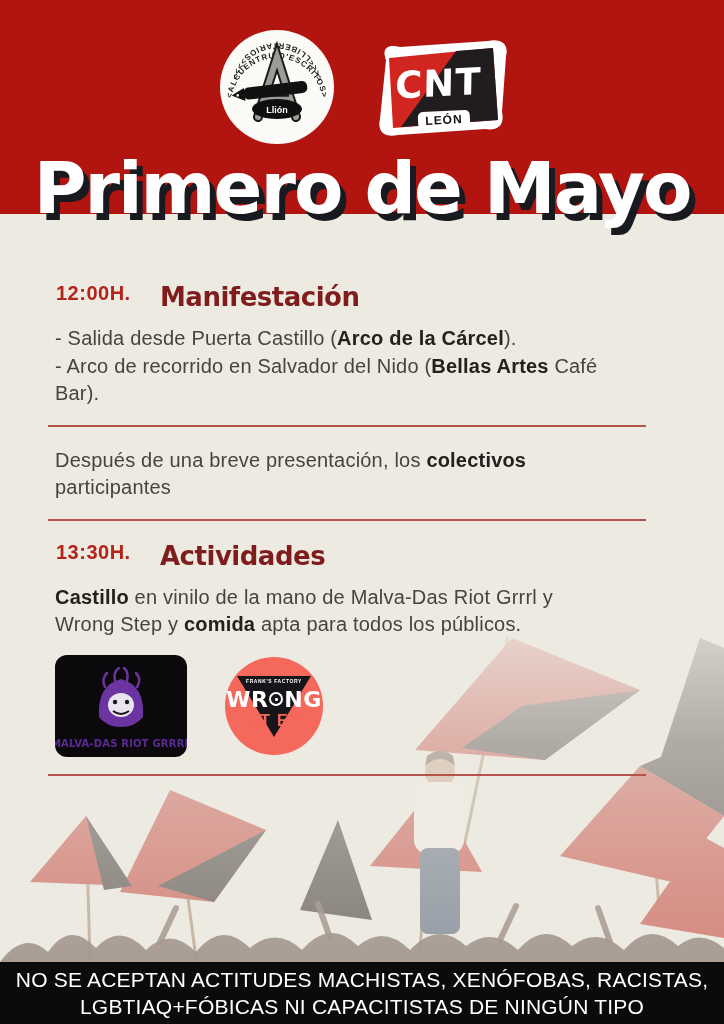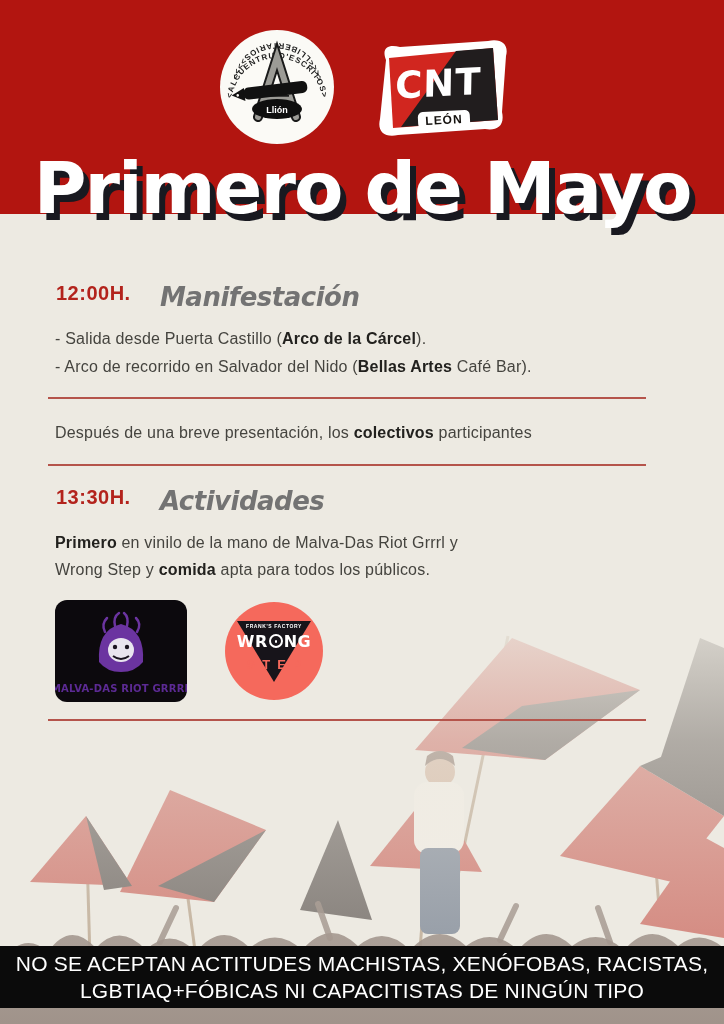--- a/index.html
+++ b/index.html
@@ -17,41 +17,41 @@
     position:absolute; top:146px; left:0; width:100%; text-align:center; z-index:3;
     font-family:"DejaVu Sans", sans-serif; font-weight:800; font-size:72px; letter-spacing:-2px;
     color:#ffffff; text-shadow:6px 7px 0 #191920;
   }
   
   .photo{ position:absolute; left:0; top:590px; width:724px; height:434px; z-index:0; }
   
   .content{ position:absolute; left:48px; top:282px; width:598px; z-index:2; }
   .sec-head{ display:flex; align-items:flex-start;margin-left:8px; }
   .time{ width:104px; flex:none; font-weight:700; font-size:20px; letter-spacing:.5px; color:#b3231c; }
-  .sec-title{ font-family:"DejaVu Sans", sans-serif; font-weight:800; font-size:26px; letter-spacing:-.5px; color:#737373;font-style:italic; }
+  .sec-title{ font-family:"DejaVu Sans", sans-serif; font-weight:800; font-size:26px; letter-spacing:-.5px; color:#7f1d1d; }
   .body-block{ margin-top:13px; }
-  .body-line{ padding-left:7px; font-size:16px; line-height:27.5px; letter-spacing:.2px; color:#45443f; }
+  .body-line{ padding-left:7px; font-size:20px; line-height:27.5px; letter-spacing:.2px; color:#45443f; }
   .body-line b{ color:#22211e; }
   .divider{ border:none; border-top:2px solid #b5544b; margin:17px 0 20px; width:100%; }
   
   .logos-row{ display:flex; align-items:center; gap:38px; margin:16px 0 0 7px; }
   .malva{ width:132px; height:102px; background:#0c090d; border-radius:12px; overflow:hidden; }
   .wrong{ position:relative; width:98px; height:98px; border-radius:50%; background:#f5695c; }
   .ws-tri{ position:absolute; left:12px; top:19px; width:0; height:0;
     border-left:37px solid transparent; border-right:37px solid transparent; border-top:61px solid #17141a; }
   .ws-label{ position:absolute; top:21px; left:0; right:0; text-align:center;
     color:#fff; font-size:5px; letter-spacing:.6px; font-weight:700; }
   .ws-word{ position:absolute; top:30px; left:0; right:0; display:flex; justify-content:center; align-items:center; gap:1px;
-    color:#fff; font-family:"DejaVu Sans", sans-serif; font-weight:800; font-size:16px; letter-spacing:.5px; }
+    color:#fff; font-family:"DejaVu Sans", sans-serif; font-weight:800; font-size:22px; letter-spacing:.5px; }
   .disc{ width:14px; height:14px; border-radius:50%; background:#17141a; border:2px solid #fff; position:relative; }
   .disc::after{ content:""; position:absolute; left:4px; top:4px; width:2.5px; height:2.5px; border-radius:50%; background:#fff; }
   .ws-step{ position:absolute; top:55px; left:0; width:100%; text-align:center;
-    color:#f5695c; font-weight:700; font-size:13px; letter-spacing:7px; text-indent:7px; }
-  
-  .footer{ position:absolute; left:0; right:0; bottom:16px; height:62px; background:#0b0b0b; z-index:4;
+    color:#f5695c; font-weight:700; font-size:16px; letter-spacing:7px; text-indent:7px; }
+  
+  .footer{ position:absolute; left:0; right:0; bottom:0; height:62px; background:#0b0b0b; z-index:4;
     display:flex; flex-direction:column; align-items:center; justify-content:center; gap:1px; }
   .footer-line{ color:#ffffff; font-size:21px; line-height:26px; letter-spacing:.2px; white-space:nowrap; }
 </style>
 </head>
 <body>
 
 <div class="poster">
 
   <svg class="photo" viewBox="0 0 724 434" aria-hidden="true">
     <defs>
@@ -187,21 +187,21 @@
       </div>
       <hr class="divider">
     </section>
 
     <section>
       <div class="sec-head">
         <span class="time">13:30H.</span>
         <h2 class="sec-title">Actividades</h2>
       </div>
       <div class="body-block">
-        <p class="body-line"><b>Primero</b><span> en vinilo de la mano de Malva-Das Riot Grrrl y</span></p>
+        <p class="body-line"><b>Castillo</b><span> en vinilo de la mano de Malva-Das Riot Grrrl y</span></p>
         <p class="body-line"><span>Wrong Step y </span><b>comida</b><span> apta para todos los públicos.</span></p>
       </div>
 
       <div class="logos-row">
         <div class="malva">
           <svg viewBox="0 0 132 102" width="132" height="102">
 
             <g stroke="#6b34a0" stroke-width="2.5" fill="none" stroke-linecap="round">
               <path d="M50,32 q-4,-8 2,-14"></path>
               <path d="M60,26 q-2,-9 4,-13"></path>

